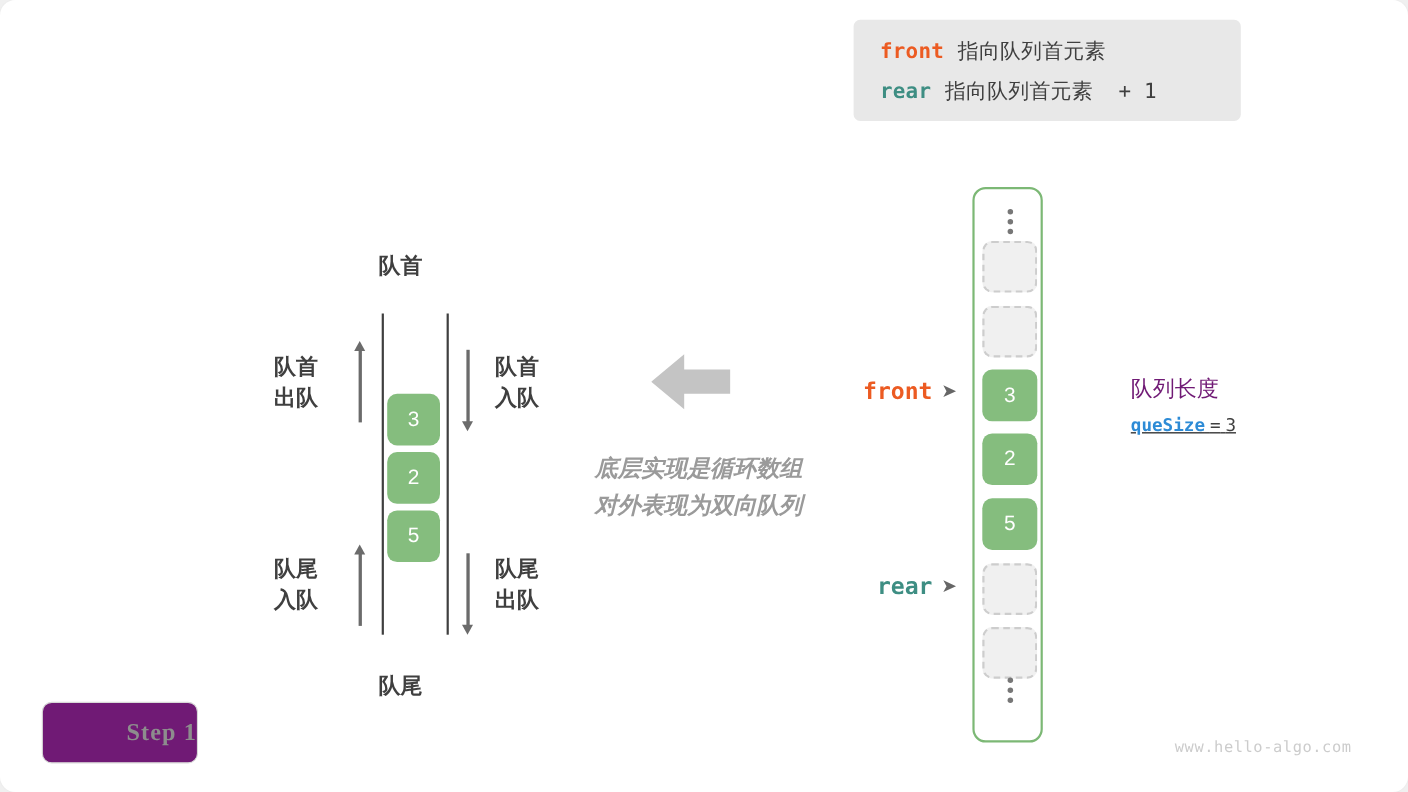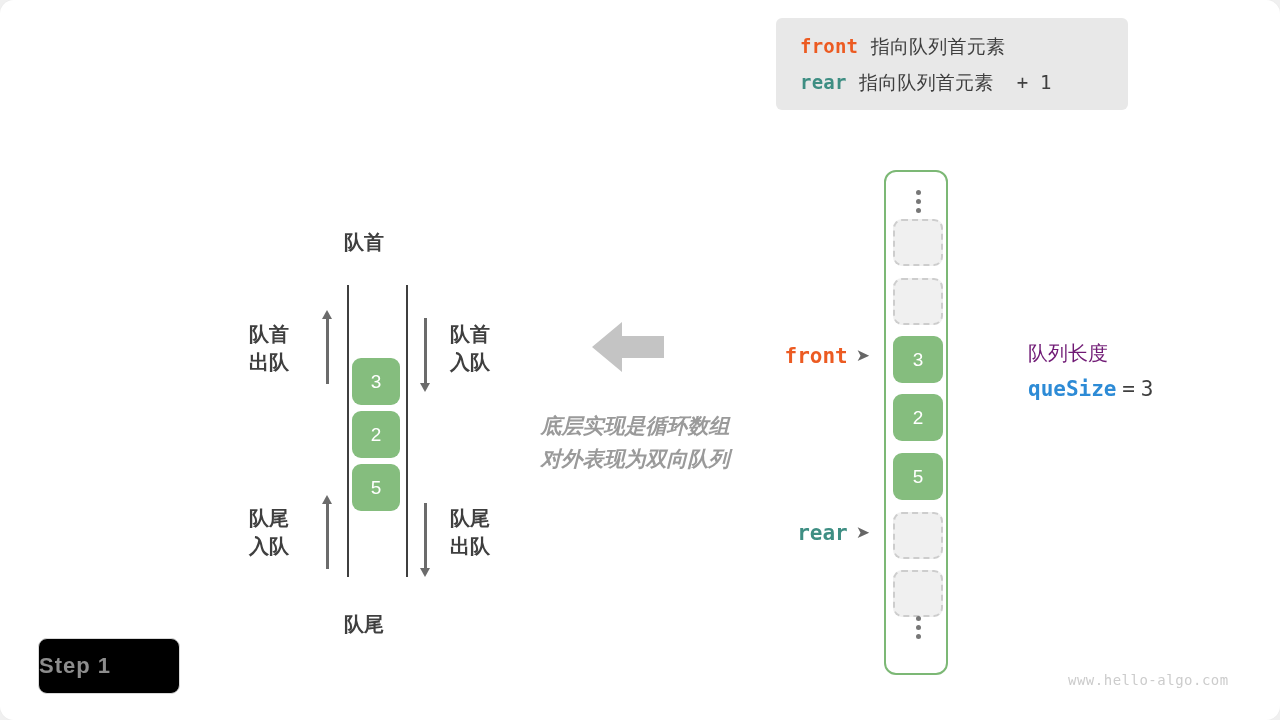--- a/index.html
+++ b/index.html
@@ -125,21 +125,21 @@
   #ptr-front { left: 700px; top: 344px; width: 170px; }
   #ptr-rear  { left: 700px; top: 521px; width: 170px; }
 
   
   #side-note { left: 1028px; top: 340px; white-space: nowrap; }
   #side-note .note-title {
     font-size: 20px; color: #701a75;
     font-family: "DejaVu Sans", sans-serif;
   }
   #side-note .note-value {
-    margin-top: 10px; font-size: 21px;
+    margin-top: 10px; font-size: 16px; text-decoration: underline;
   }
 
   
   #rail-left  { left: 347px; top: 285px; width: 2px; height: 292px; background: #3f3f3f; }
   #rail-right { left: 406px; top: 285px; width: 2px; height: 292px; background: #3f3f3f; }
 
   .lq-cell {
     position: absolute;
     left: 352px;
     width: 48px; height: 47px;
@@ -204,25 +204,25 @@
     white-space: nowrap;
     font-style: italic;
   }
 
   
   #step-badge {
     left: 38px; top: 638px;
     width: 142px; height: 56px;
     border: 1px solid #d8d8d8;
     border-radius: 9px;
-    background: #000000;
+    background: #701a75;
     box-sizing: border-box;
     line-height: 54px;
-    text-align: left;
-    font-family: Liberation Sans, sans-serif;
+    text-align: right;
+    font-family: Liberation Serif, serif;
     font-weight: bold;
     font-size: 22px;
     color: #8d8d8d;
     letter-spacing: 1px;
   }
 
   
   #watermark {
     left: 1068px; top: 672px;
     font-family: "DejaVu Sans Mono", "Liberation Mono", monospace;

